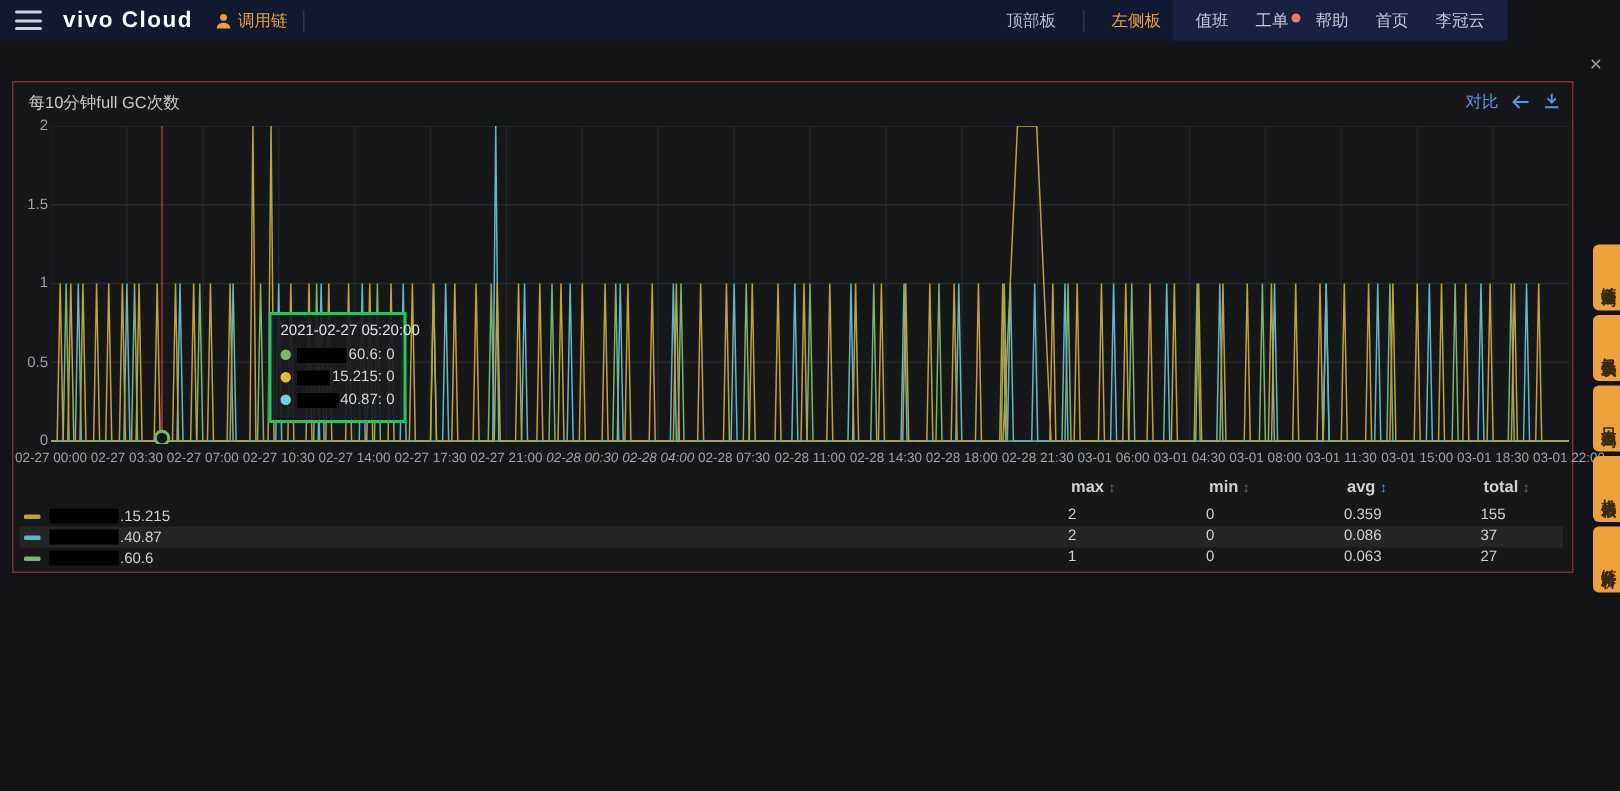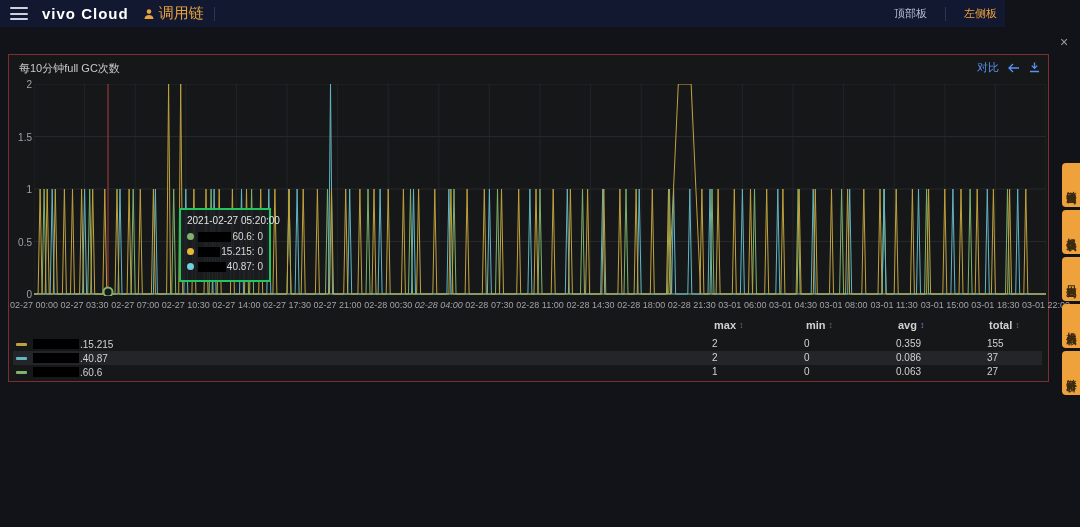--- a/index.html
+++ b/index.html
@@ -9,21 +9,21 @@
     font-family:"Liberation Sans","DejaVu Sans",sans-serif; color:#c8c9ca;
   }
   
   .topbar { position:absolute; left:0; top:0; width:1005px; height:27px;
     background:#111830; display:flex; align-items:center; z-index:30; }
   .hamburger { width:18px; height:13px; margin-left:10px; display:flex; flex-direction:column;
     justify-content:space-between; cursor:pointer; }
   .hamburger span { display:block; height:2px; background:#cdd2e0; border-radius:1px; }
   .brand { margin-left:14px; color:#ffffff; font-size:15px; font-weight:bold; letter-spacing:1px; }
   .person-icon { margin-left:14px; display:inline-flex; }
-  .app-label { margin-left:4px; color:#e8a33d; font-size:15px; }
+  .app-label { margin-left:4px; color:#e8a33d; font-size:11px; }
   .tb-divider { width:1px; height:14px; background:#2c3558; margin:0 10px; }
   .tb-right { position:absolute; right:0; top:0; height:27px; display:flex; align-items:center; font-size:11px; }
   .tb-toggle { padding:0 8px; color:#b6bdd4; cursor:pointer; white-space:nowrap; }
   .tb-toggle.active { color:#f0a23c; }
   .tb-usergroup { height:27px; display:flex; align-items:center; background:#1a2140; padding:0 6px; }
   .tb-item { padding:0 9px; color:#c3c8d8; cursor:pointer; position:relative; white-space:nowrap; }
   .badge-dot { position:absolute; top:3px; right:1px; width:6px; height:6px; border-radius:50%; background:#e87979; }
   
   .close-x { position:absolute; left:1056px; top:34px; width:16px; height:16px; color:#9a9da5;
     font-size:14px; line-height:16px; text-align:center; cursor:pointer; z-index:25; }
@@ -78,20 +78,27 @@
         <circle cx="6" cy="3.6" r="2.3" fill="#e8a33d"></circle>
         <path d="M1.5 11c0-2.5 2-3.9 4.5-3.9s4.5 1.4 4.5 3.9z" fill="#e8a33d"></path>
       </svg>
   </span>
   <span class="app-label">调用链</span>
   <span class="tb-divider"></span>
   <div class="tb-right">
     <span class="tb-toggle" id="toggle0">顶部板</span>
     <span class="tb-divider"></span>
     <span class="tb-toggle active" id="toggle1">左侧板</span>
+    <div class="tb-usergroup" id="usergroup">
+        <span class="tb-item">值班</span>
+        <span class="tb-item">工单<span class="badge-dot"></span></span>
+        <span class="tb-item">帮助</span>
+        <span class="tb-item">首页</span>
+        <span class="tb-item">李冠云</span>
+      </div>
   </div>
 </div>
 
 <div class="close-x">×</div>
 
 <div class="panel">
   <div class="panel-title">每10分钟full GC次数</div>
   <div class="panel-actions">
     <span class="act">对比</span>
     <span class="act">
@@ -148,21 +155,21 @@
         <circle cx="74.0" cy="208" r="4.5" fill="#17181b" stroke="#7eb26d" stroke-width="2"></circle>
       </svg>
     <div id="xlabels">
         <div class="xlab" style="left: 0px;">02-27 00:00</div>
         <div class="xlab" style="left: 50.6px;">02-27 03:30</div>
         <div class="xlab" style="left: 101.2px;">02-27 07:00</div>
         <div class="xlab" style="left: 151.8px;">02-27 10:30</div>
         <div class="xlab" style="left: 202.4px;">02-27 14:00</div>
         <div class="xlab" style="left: 253px;">02-27 17:30</div>
         <div class="xlab" style="left: 303.6px;">02-27 21:00</div>
-        <div class="xlab" style="left: 354.2px;">02-28 00:30</div>
+        <div class="xlab" style="left: 354.2px; font-style: italic;">02-28 00:30</div>
         <div class="xlab" style="left: 404.8px; font-style: italic;">02-28 04:00</div>
         <div class="xlab" style="left: 455.4px;">02-28 07:30</div>
         <div class="xlab" style="left: 506px;">02-28 11:00</div>
         <div class="xlab" style="left: 556.6px;">02-28 14:30</div>
         <div class="xlab" style="left: 607.2px;">02-28 18:00</div>
         <div class="xlab" style="left: 657.8px;">02-28 21:30</div>
         <div class="xlab" style="left: 708.4px;">03-01 06:00</div>
         <div class="xlab" style="left: 759px;">03-01 04:30</div>
         <div class="xlab" style="left: 809.6px;">03-01 08:00</div>
         <div class="xlab" style="left: 860.2px;">03-01 11:30</div>

